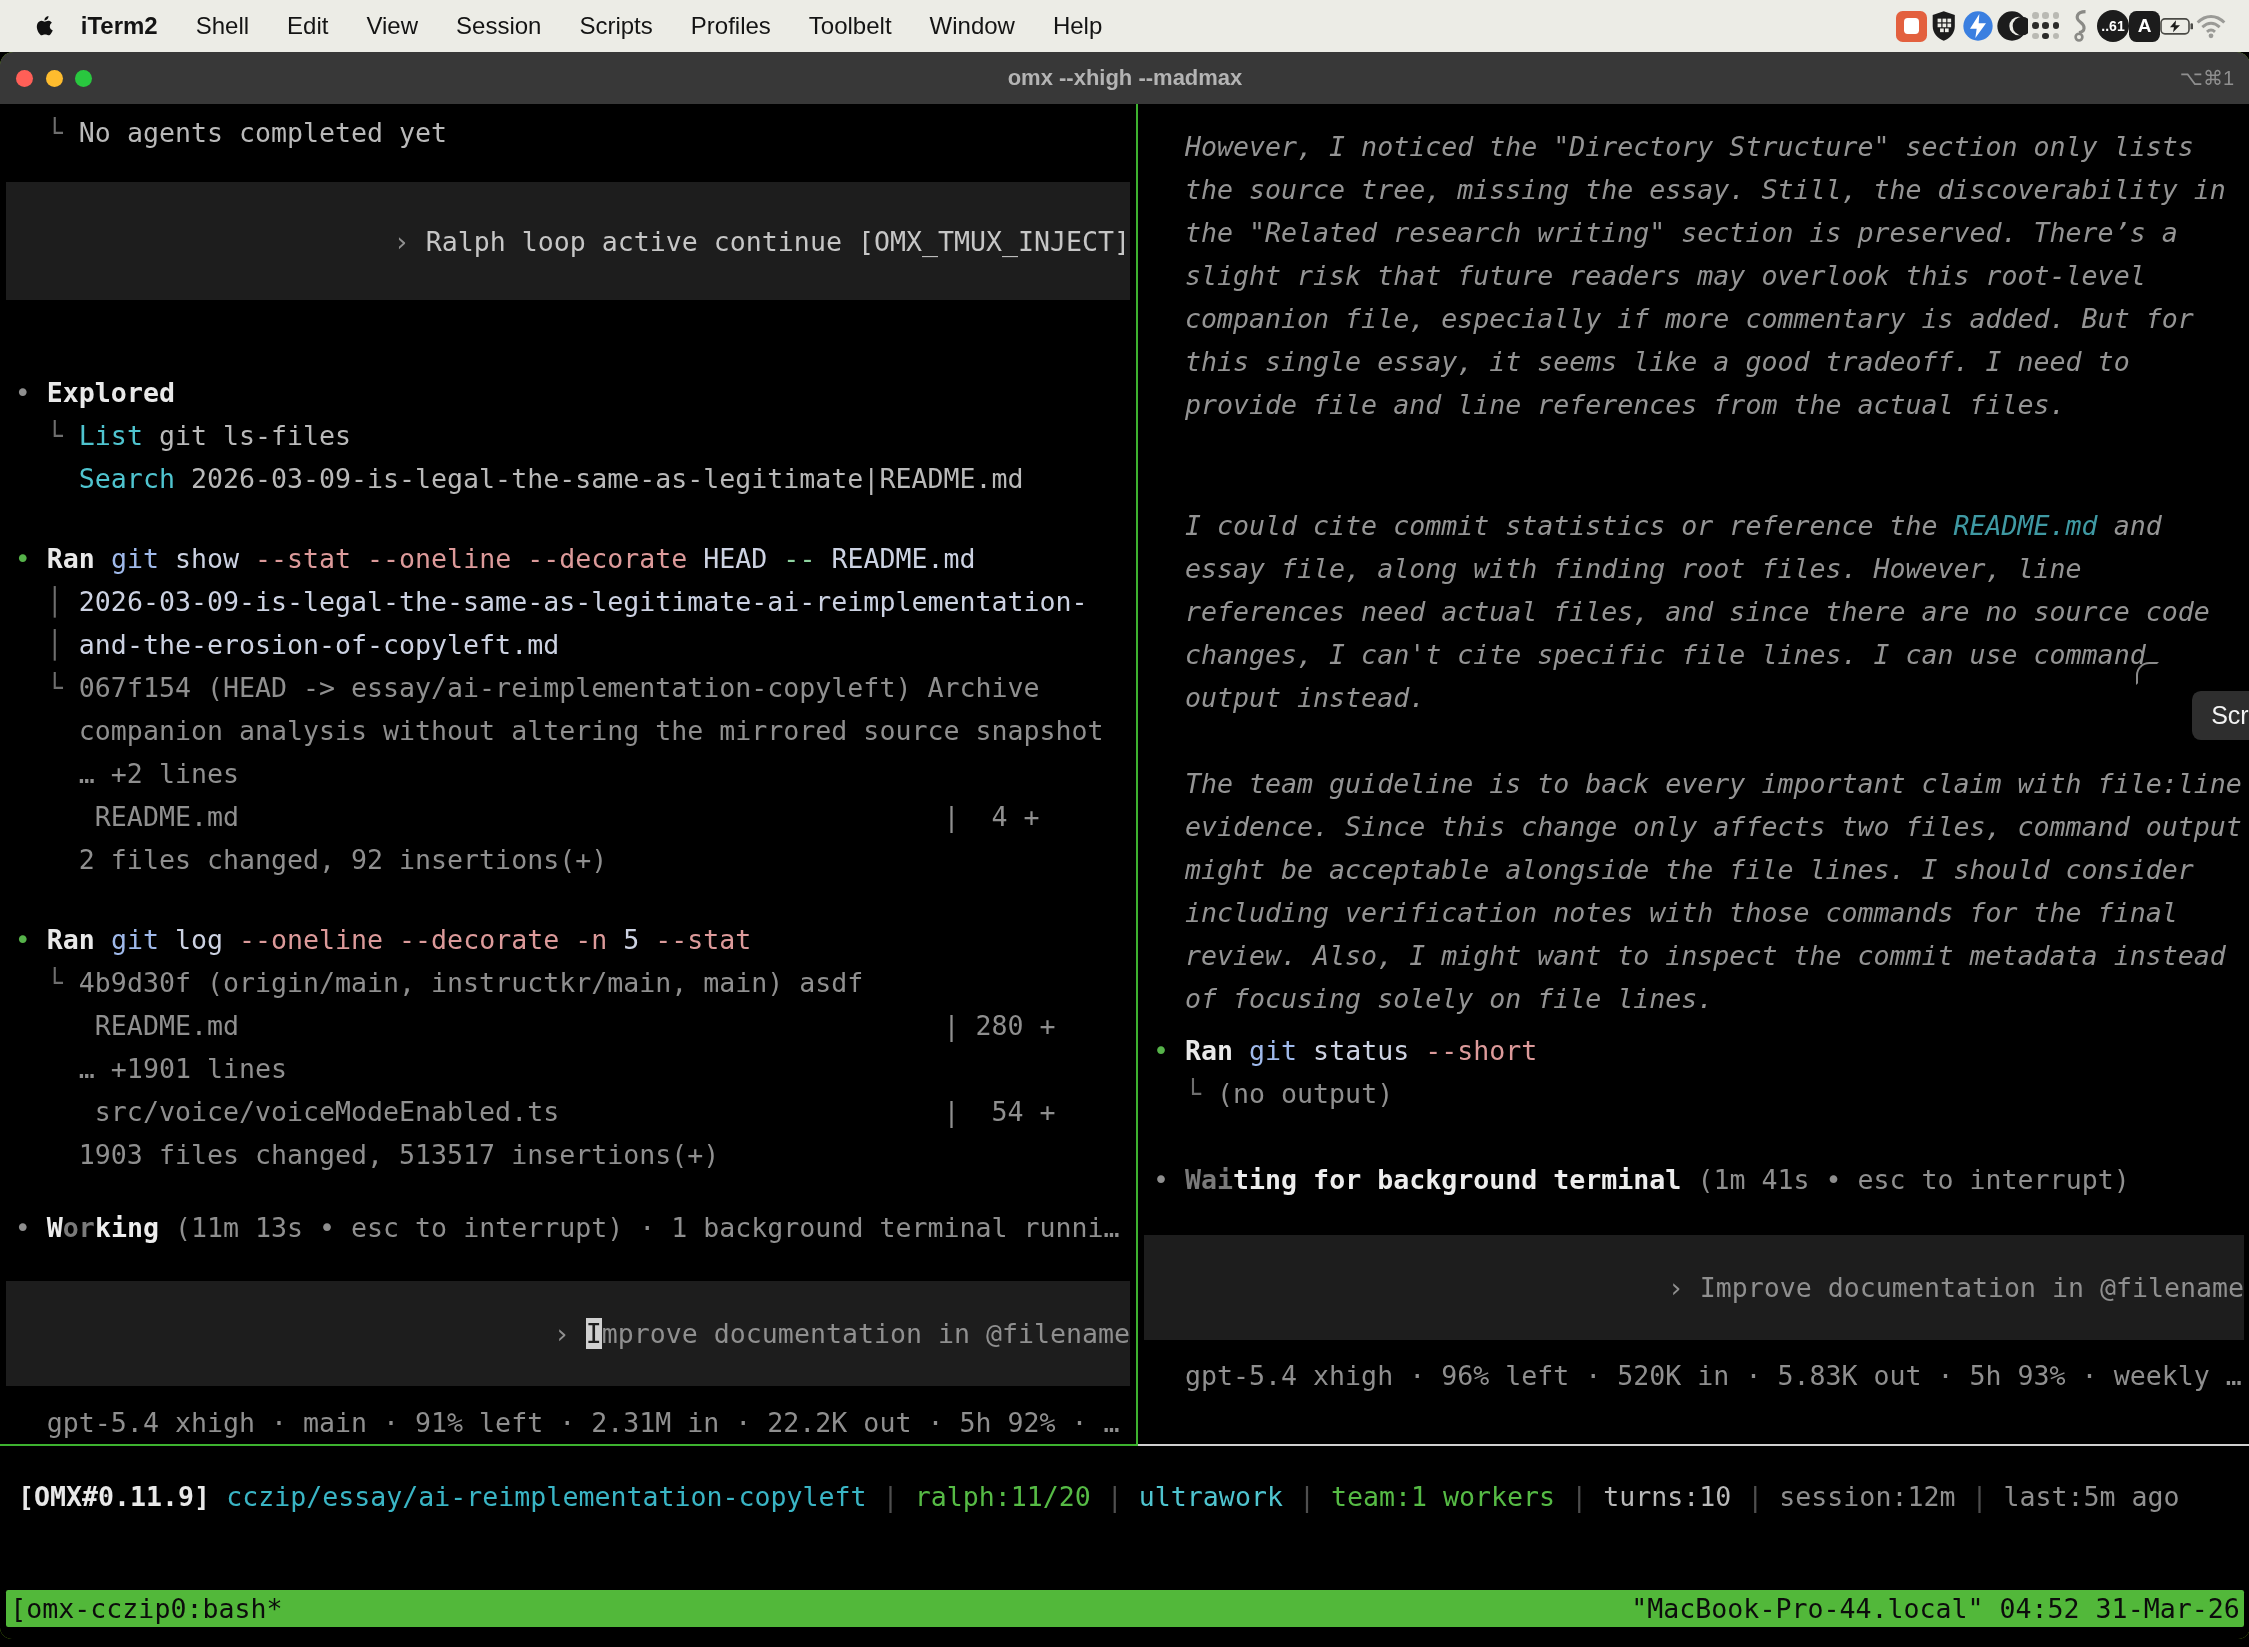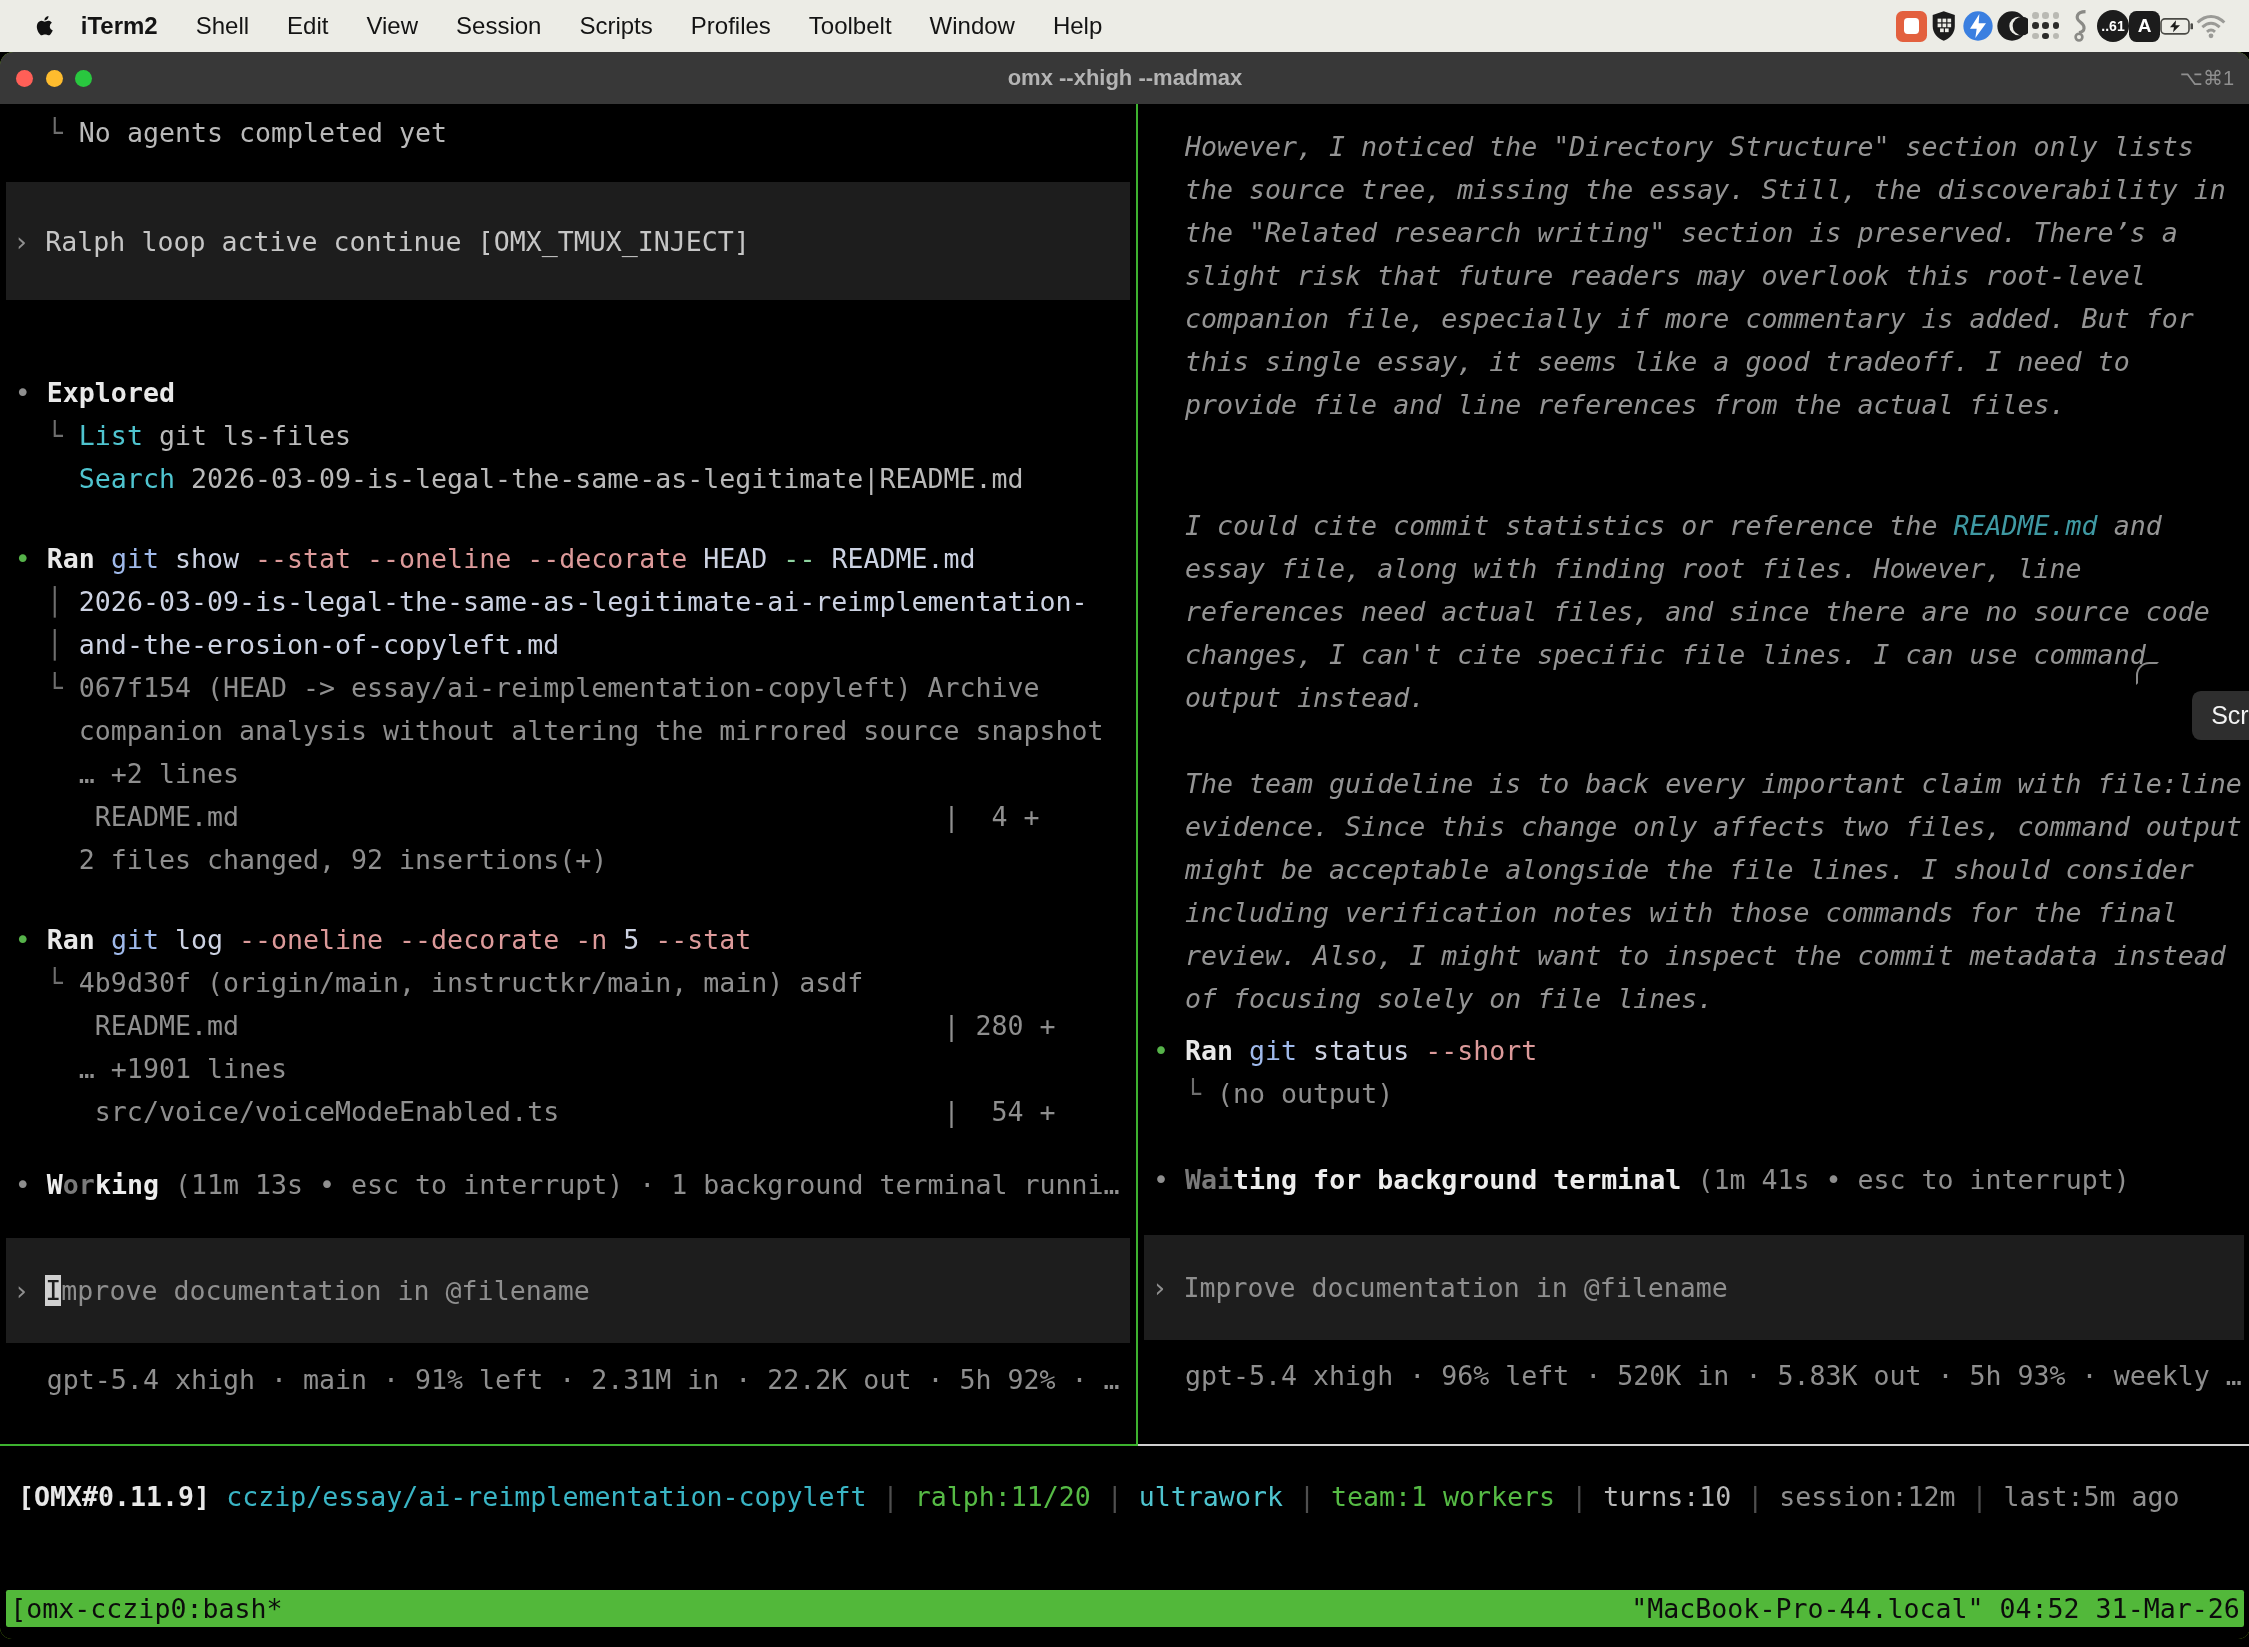--- a/index.html
+++ b/index.html
@@ -37,21 +37,21 @@
   
   .term{position:relative;background:#000;height:1535px;}
   .panes{display:flex;height:1342px;box-sizing:border-box;}
   .pane{position:relative;box-sizing:border-box;padding:7.4px 0 0 14.8px;overflow:visible;}
   .pane.left{width:1136px;border-bottom:2.2px solid #3db22f;}
   .divider{width:2.2px;background:#3db22f;}
   .pane.right{flex:1;border-bottom:2.2px solid #cfcfcf;}
   .row{white-space:pre;height:43px;line-height:43px;
        font-family:"DejaVu Sans Mono",monospace;font-size:26.6px;color:#8f8f8f;}
   .gap{width:100%;}
-  .tbox{background:#1d1d1d;margin:0 5.9px 0 -8.9px;display:flex;align-items:center;padding-left:7.4px;}
+  .tbox{background:#1d1d1d;margin:0 5.9px 0 -8.9px;display:flex;align-items:center;padding-left:7.4px;justify-content:flex-end;}
   
   .s-b{color:#e9e9e9;font-weight:bold;}
   .s-g{color:#8f8f8f;}
   .s-dg{color:#6e6e6e;}
   .s-lg{color:#b9b9b9;}
   .s-lg2{color:#c6c6c6;}
   .s-cy{color:#4fc4cf;}
   .s-cy2{color:#3ab5c5;}
   .s-blu{color:#9fb9ea;}
   .s-lav{color:#ccd2e2;}
@@ -212,20 +212,21 @@
             <div class="row"><span class="s-g">    companion analysis without altering the mirrored source snapshot</span></div>
             <div class="row"><span class="s-g">    … +2 lines</span></div>
             <div class="row"><span class="s-g">     README.md                                            |  4 +</span></div>
             <div class="row"><span class="s-g">    2 files changed, 92 insertions(+)</span></div>
             <div class="gap" style="height: 37px;"></div>
             <div class="row"><span class="s-gb">• </span><span class="s-b">Ran</span><span class="s-blu"> git</span><span class="s-lav"> log</span><span class="s-pk"> --oneline --decorate -n</span><span class="s-lav"> 5</span><span class="s-pk"> --stat</span></div>
             <div class="row"><span class="s-dg">  └ </span><span class="s-g">4b9d30f (origin/main, instructkr/main, main) asdf</span></div>
             <div class="row"><span class="s-g">     README.md                                            | 280 +</span></div>
             <div class="row"><span class="s-g">    … +1901 lines</span></div>
             <div class="row"><span class="s-g">     src/voice/voiceModeEnabled.ts                        |  54 +</span></div>
+            <div class="row"><span class="s-g">    1903 files changed, 513517 insertions(+)</span></div>
             <div class="gap" style="height: 29.5px;"></div>
             <div class="row"><span class="s-g">• </span><span class="s-wsh">W</span><span class="s-dsh">or</span><span class="s-wsh">king</span><span class="s-g"> (11m 13s • esc to interrupt) · 1 background terminal runni…</span></div>
             <div class="gap" style="height: 32px;"></div>
             <div class="tbox" style="height: 105px;">
               <div class="row"><span class="s-g">› </span><span class="s-cur">I</span><span class="s-g">mprove documentation in @filename</span></div>
             </div>
             <div class="gap" style="height: 14.8px;"></div>
             <div class="row"><span class="s-g">  gpt-5.4 xhigh · main · 91% left · 2.31M in · 22.2K out · 5h 92% · …</span></div>
           </div>
         <div class="divider"></div>

